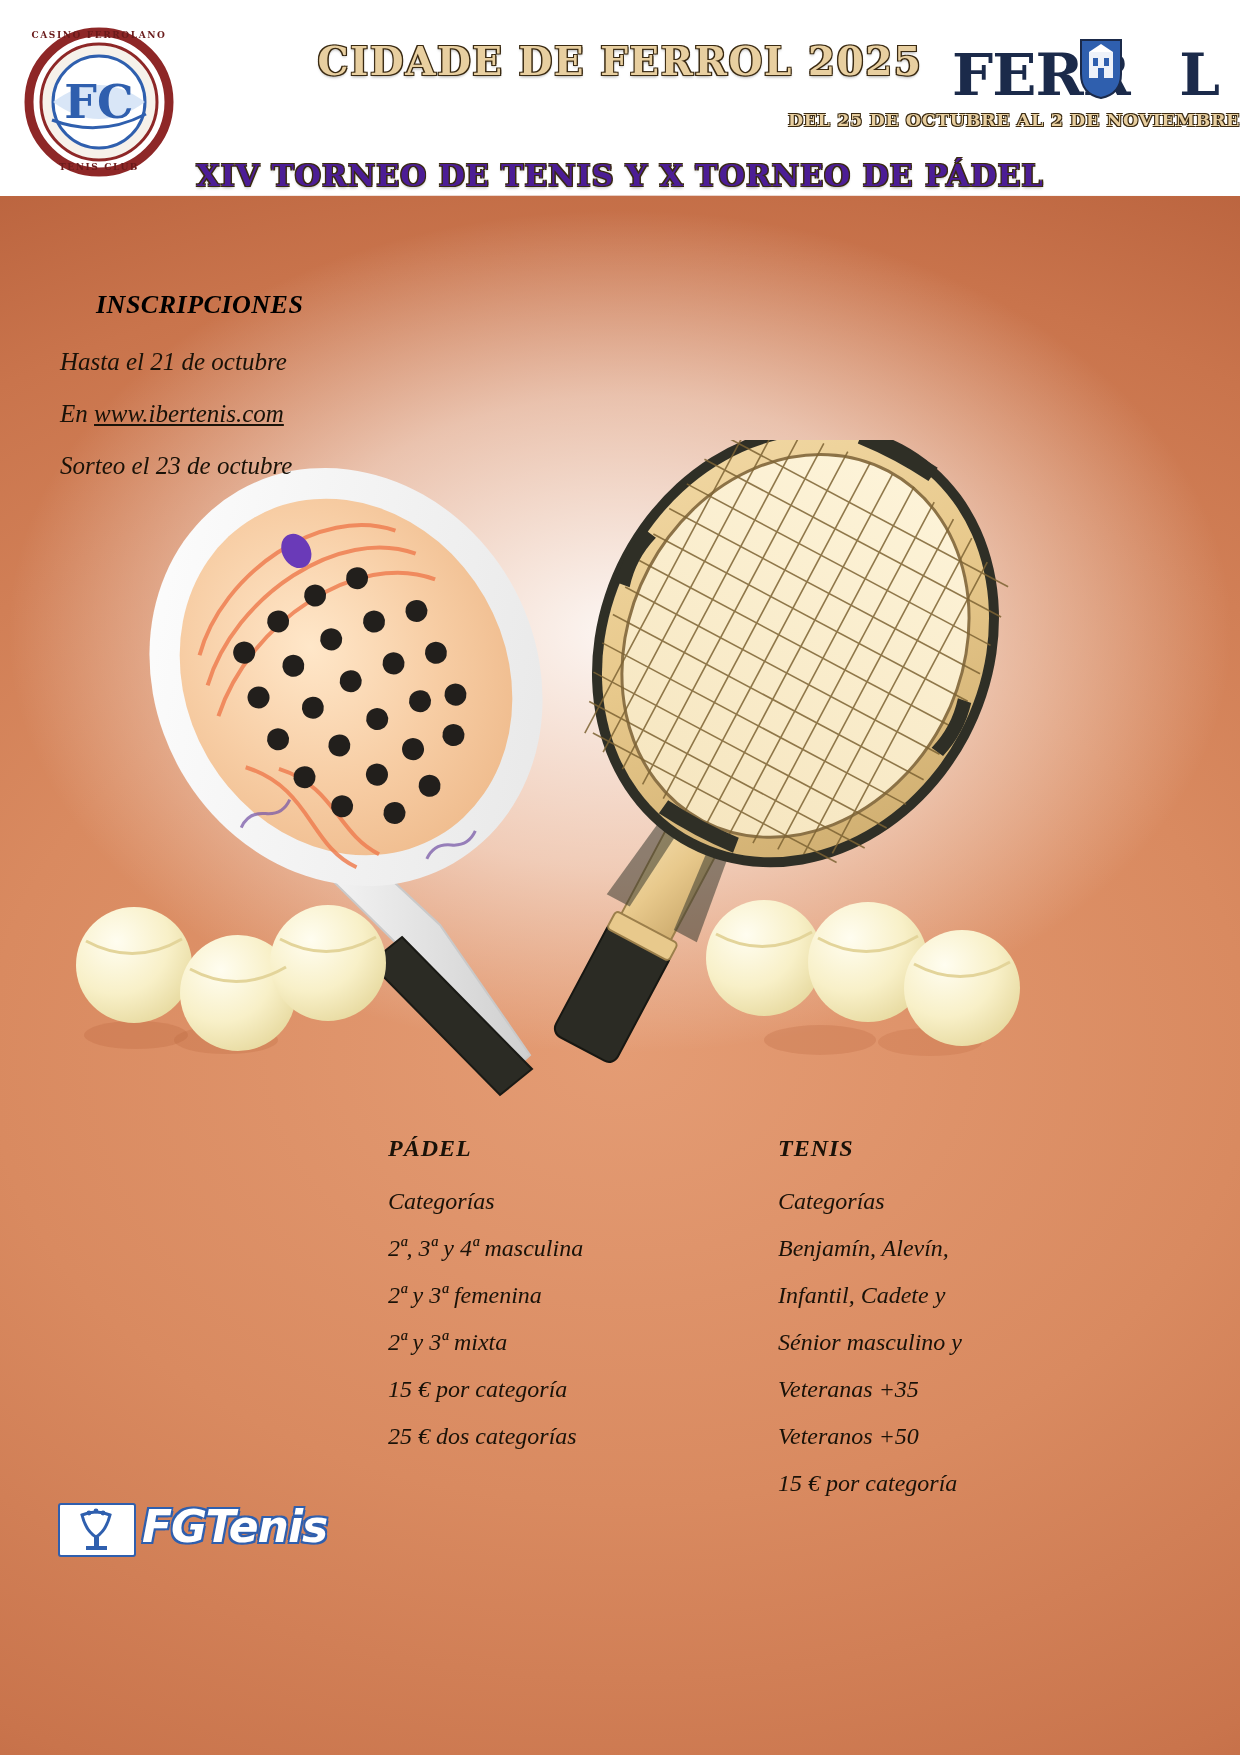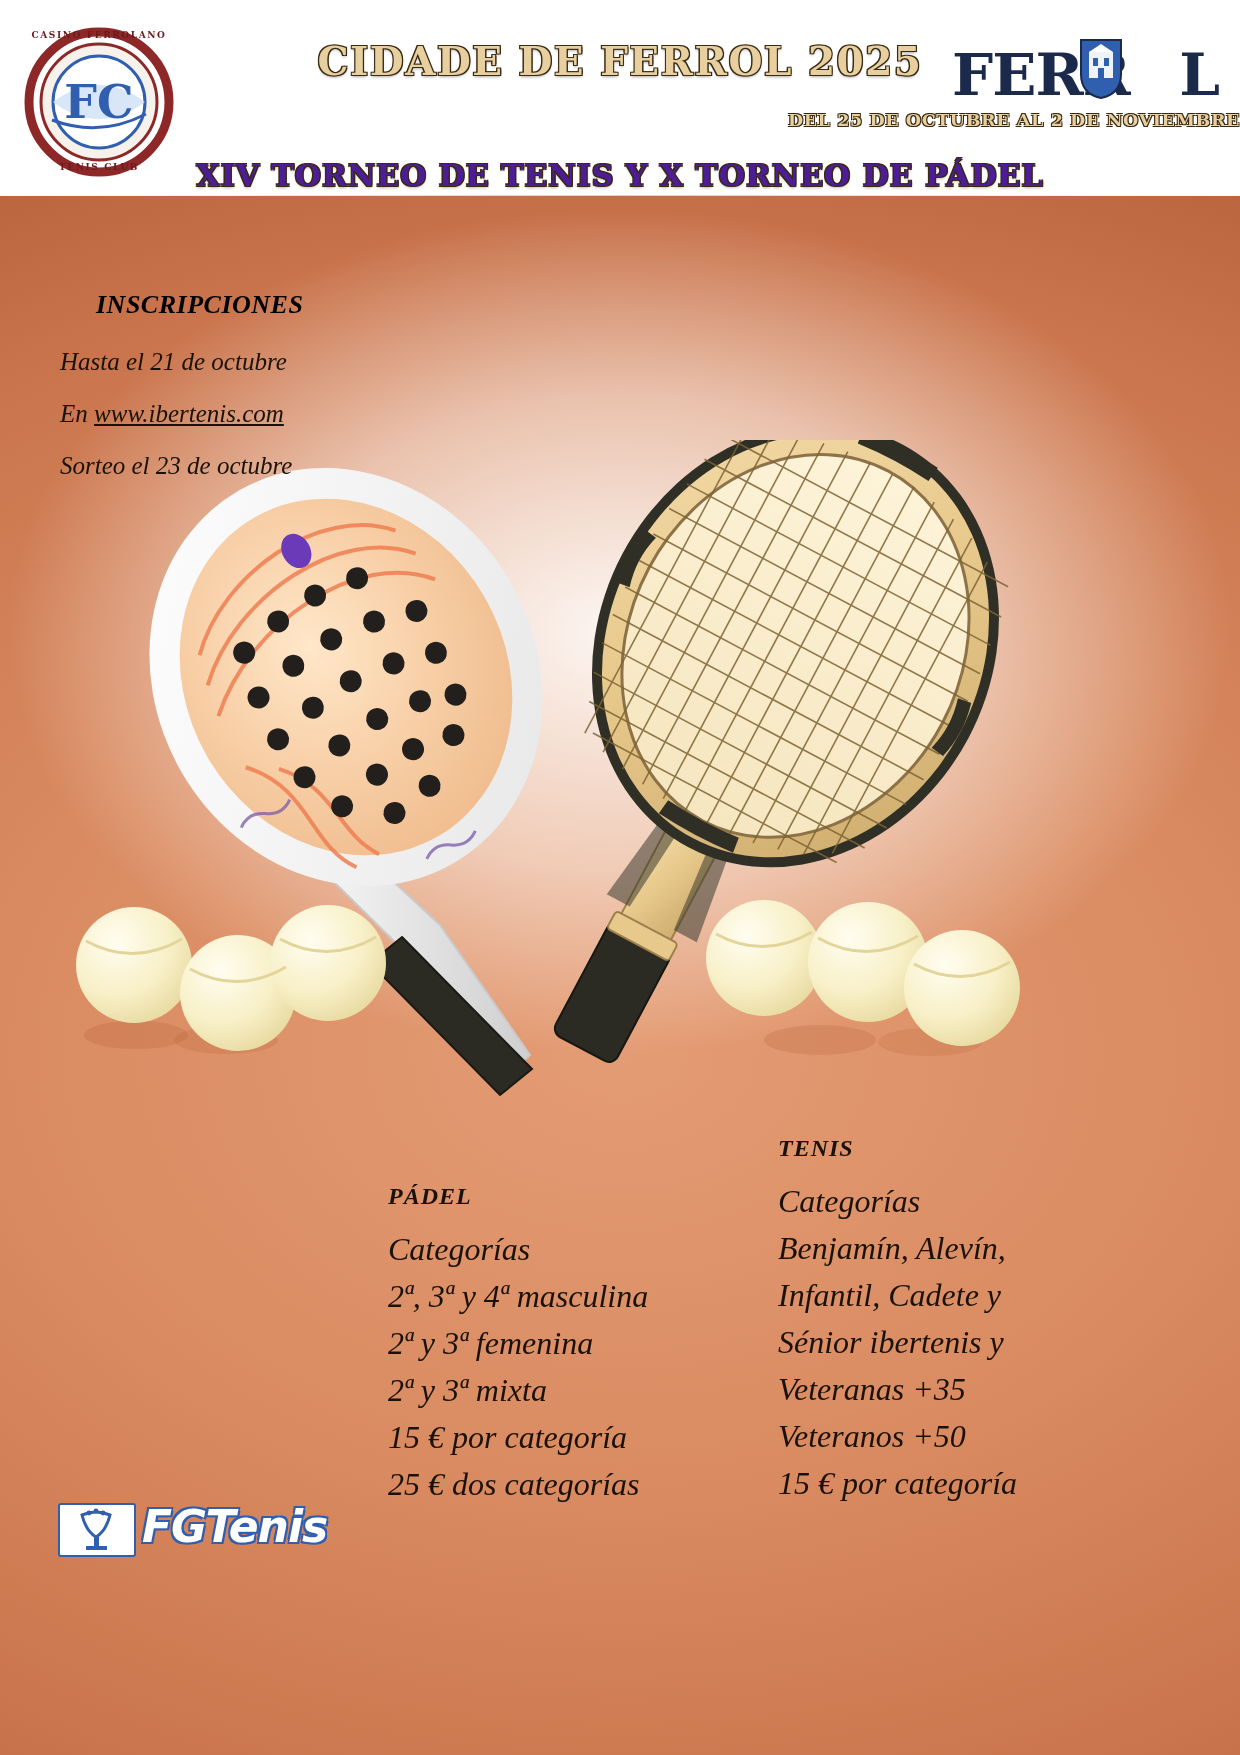--- a/index.html
+++ b/index.html
@@ -140,32 +140,32 @@
     margin: 0 0 16px 36px;
   }
   #inscripciones .r { font-size: 25px; line-height: 52px; }
   #inscripciones a {
     color: #1a1208;
     text-decoration: underline;
   }
   #juez { top: 252px; left: 740px; width: 420px; }
   #juez .h { font-size: 24px; font-weight: bold; font-style: italic; line-height: 36px; }
   #juez .r { font-size: 24px; line-height: 36px; }
-  #padel { top: 1135px; left: 388px; width: 340px; margin-top: 48px; }
+  #padel { top: 1135px; left: 388px; width: 340px; }
   #tenis { top: 1135px; left: 778px; width: 360px; }
   .cat-head {
     font-size: 24px;
     font-style: italic;
     font-weight: bold;
     letter-spacing: 1px;
     color: #1a1208;
     margin-bottom: 16px;
   }
   .cat-row {
-    font-size: 32px;
+    font-size: 24px;
     font-style: italic;
     color: #1a1208;
     line-height: 47px;
     white-space: nowrap;
     font-family: Liberation Serif, serif;
   }
   
   .fg {
     position: absolute;
     left: 58px; bottom: 196px;
@@ -432,21 +432,21 @@
     <div class="cat-row">2ª y 3ª mixta</div>
     <div class="cat-row">15 € por categoría</div>
     <div class="cat-row">25 € dos categorías</div>
   </div>
 
   <div class="block" id="tenis">
     <div class="cat-head">TENIS</div>
     <div class="cat-row">Categorías</div>
     <div class="cat-row">Benjamín, Alevín,</div>
     <div class="cat-row">Infantil, Cadete y</div>
-    <div class="cat-row">Sénior ibertenis y</div>
+    <div class="cat-row">Sénior masculino y</div>
     <div class="cat-row">Veteranas +35</div>
     <div class="cat-row">Veteranos +50</div>
     <div class="cat-row">15 € por categoría</div>
   </div>
 
   <div class="fg">
     <div class="fg-box">
       <svg width="74" height="50" viewBox="0 0 74 50">
         <rect x="2" y="2" width="70" height="46" fill="#ffffff"></rect>
         <path d="M22 10 q14 -6 28 0 q-4 16 -14 22 q-10 -6 -14 -22 Z" fill="none" stroke="#2f5fae" stroke-width="3"></path>

